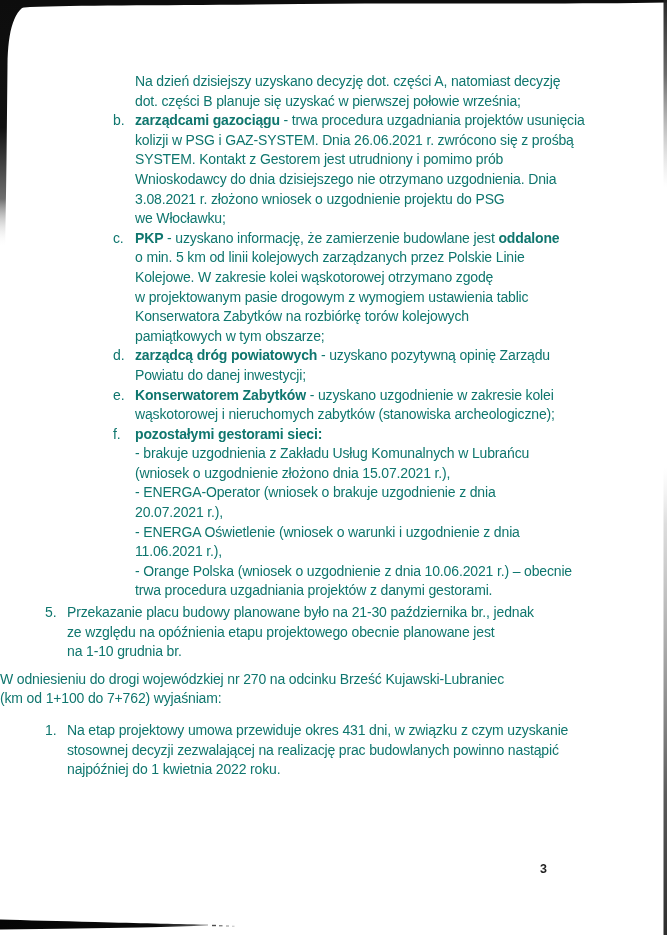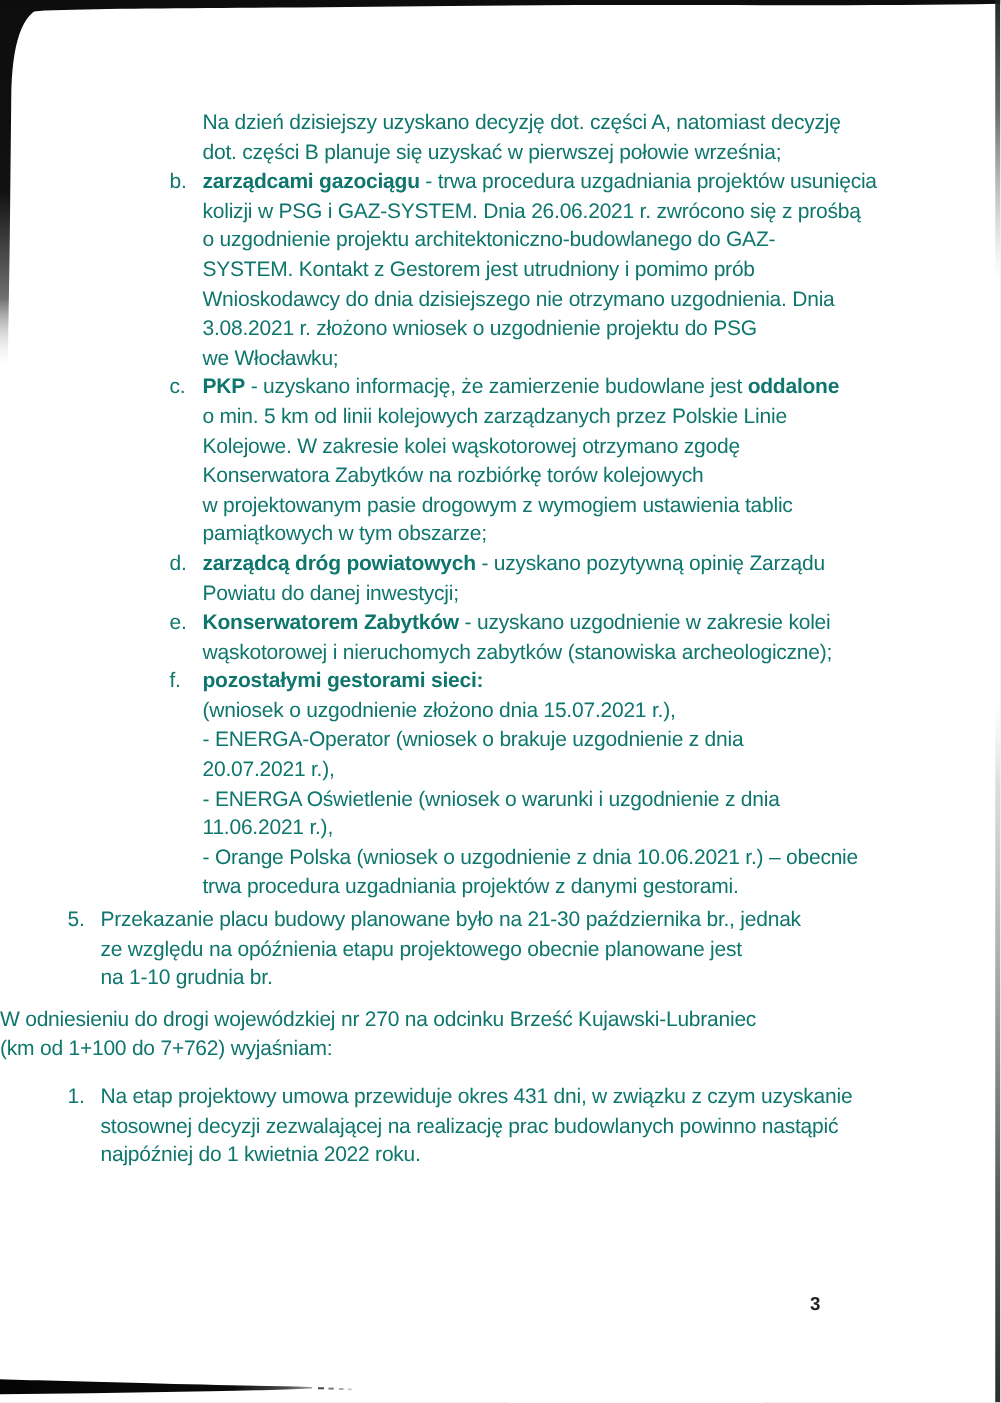--- a/index.html
+++ b/index.html
@@ -104,48 +104,48 @@
   <div class="content">
 
     <div class="hang">
       <div class="line">Na dzień dzisiejszy uzyskano decyzję dot. części A, natomiast decyzję</div>
       <div class="line">dot. części B planuje się uzyskać w pierwszej połowie września;</div>
     </div>
 
     <div class="li-letter">
       <div class="line"><span class="marker">b.</span><span class="b">zarządcami gazociągu</span><span> - trwa procedura uzgadniania projektów usunięcia</span></div>
       <div class="line">kolizji w PSG i GAZ-SYSTEM. Dnia 26.06.2021 r. zwrócono się z prośbą</div>
-      <div class="line">o uzgodnienie projektu architektoniczno-budowlanego do GAZ-</div>
       <div class="line">SYSTEM. Kontakt z Gestorem jest utrudniony i pomimo prób</div>
       <div class="line">Wnioskodawcy do dnia dzisiejszego nie otrzymano uzgodnienia. Dnia</div>
       <div class="line">3.08.2021 r. złożono wniosek o uzgodnienie projektu do PSG</div>
       <div class="line">we Włocławku;</div>
     </div>
 
     <div class="li-letter">
       <div class="line"><span class="marker">c.</span><span class="b">PKP</span><span> - uzyskano informację, że zamierzenie budowlane jest </span><span class="b">oddalone</span></div>
       <div class="line">o min. 5 km od linii kolejowych zarządzanych przez Polskie Linie</div>
       <div class="line">Kolejowe. W zakresie kolei wąskotorowej otrzymano zgodę</div>
+      <div class="line">w projektowanym pasie drogowym z wymogiem ustawienia tablic</div>
       <div class="line">Konserwatora Zabytków na rozbiórkę torów kolejowych</div>
-      <div class="line">w projektowanym pasie drogowym z wymogiem ustawienia tablic</div>
       <div class="line">pamiątkowych w tym obszarze;</div>
     </div>
 
     <div class="li-letter">
       <div class="line"><span class="marker">d.</span><span class="b">zarządcą dróg powiatowych</span><span> - uzyskano pozytywną opinię Zarządu</span></div>
       <div class="line">Powiatu do danej inwestycji;</div>
     </div>
 
     <div class="li-letter">
       <div class="line"><span class="marker">e.</span><span class="b">Konserwatorem Zabytków</span><span> - uzyskano uzgodnienie w zakresie kolei</span></div>
       <div class="line">wąskotorowej i nieruchomych zabytków (stanowiska archeologiczne);</div>
     </div>
 
     <div class="li-letter">
       <div class="line"><span class="marker">f.</span><span class="b">pozostałymi gestorami sieci:</span><span></span></div>
+      <div class="line">- brakuje uzgodnienia z Zakładu Usług Komunalnych w Lubrańcu</div>
       <div class="line">(wniosek o uzgodnienie złożono dnia 15.07.2021 r.),</div>
       <div class="line">- ENERGA-Operator (wniosek o brakuje uzgodnienie z dnia</div>
       <div class="line">20.07.2021 r.),</div>
       <div class="line">- ENERGA Oświetlenie (wniosek o warunki i uzgodnienie z dnia</div>
       <div class="line">11.06.2021 r.),</div>
       <div class="line">- Orange Polska (wniosek o uzgodnienie z dnia 10.06.2021 r.) – obecnie</div>
       <div class="line">trwa procedura uzgadniania projektów z danymi gestorami.</div>
     </div>
 
     <div class="li-num mt-sm">

